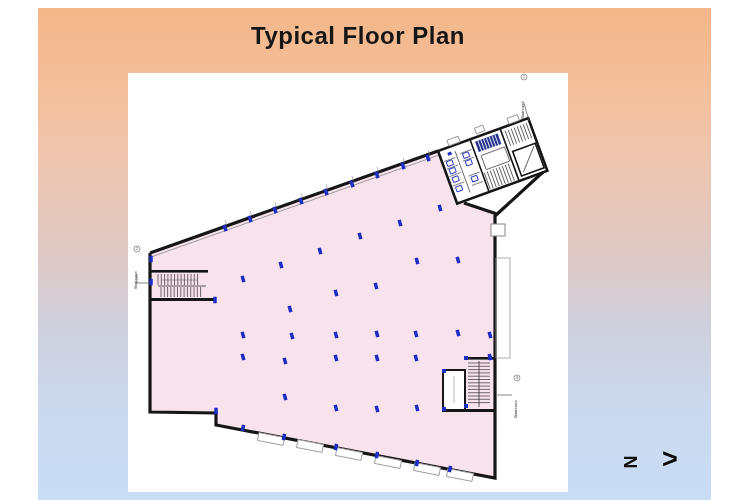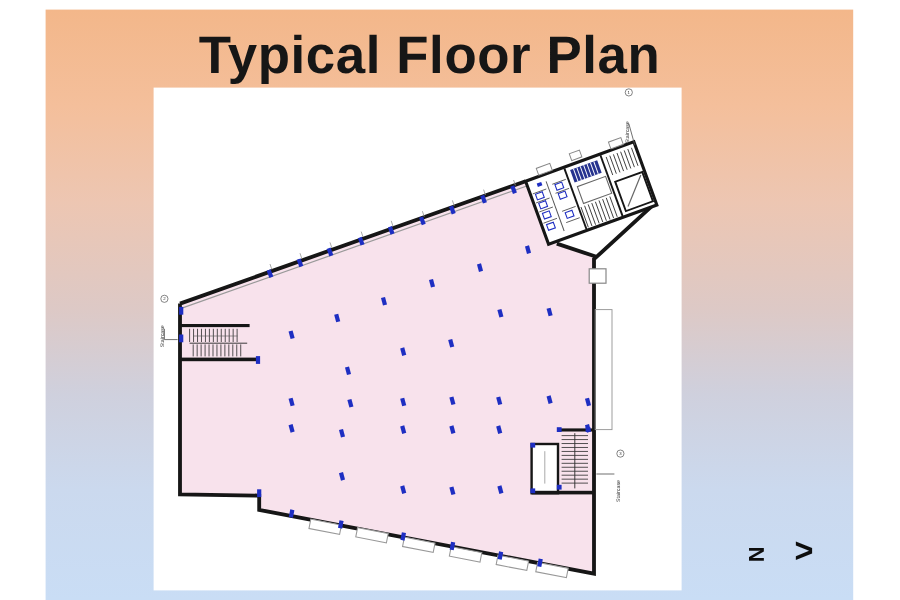--- a/index.html
+++ b/index.html
@@ -2,21 +2,21 @@
 <html><head>
 <meta charset="utf-8">
 <style>
   html,body{margin:0;padding:0;background:#ffffff;}
   #screen{position:relative;width:750px;height:500px;background:#ffffff;overflow:hidden;
           font-family:"Liberation Sans",sans-serif;}
   .slide-bg{position:absolute;left:38px;top:8px;width:673px;height:492px;
     background:linear-gradient(to bottom,#f3b78a 0px,#f4bf9b 80px,#edc6b2 160px,
       #ddc9c6 250px,#cfd0dd 320px,#cbd9ee 400px,#c9ddf5 492px);}
   .slide-title{position:absolute;left:38px;top:22px;width:640px;text-align:center;
-    font-size:44px;font-weight:600;letter-spacing:.5px;color:#161616;}
+    font-size:24px;font-weight:600;letter-spacing:.5px;color:#161616;}
   .plan-panel{position:absolute;left:128px;top:73px;width:440px;height:419px;background:#ffffff;}
   .north{position:absolute;color:#0d0d0d;font-weight:bold;}
   .north-letter{left:620px;top:452px;font-size:18px;transform:rotate(90deg);width:20px;height:20px;text-align:center;}
   .north-arrow{left:662px;top:444px;font-size:27px;transform:scaleY(1.05);}
   svg text{font-family:"Liberation Sans",sans-serif;}
 </style>
 </head>
 <body>
 
 <div id="screen">

